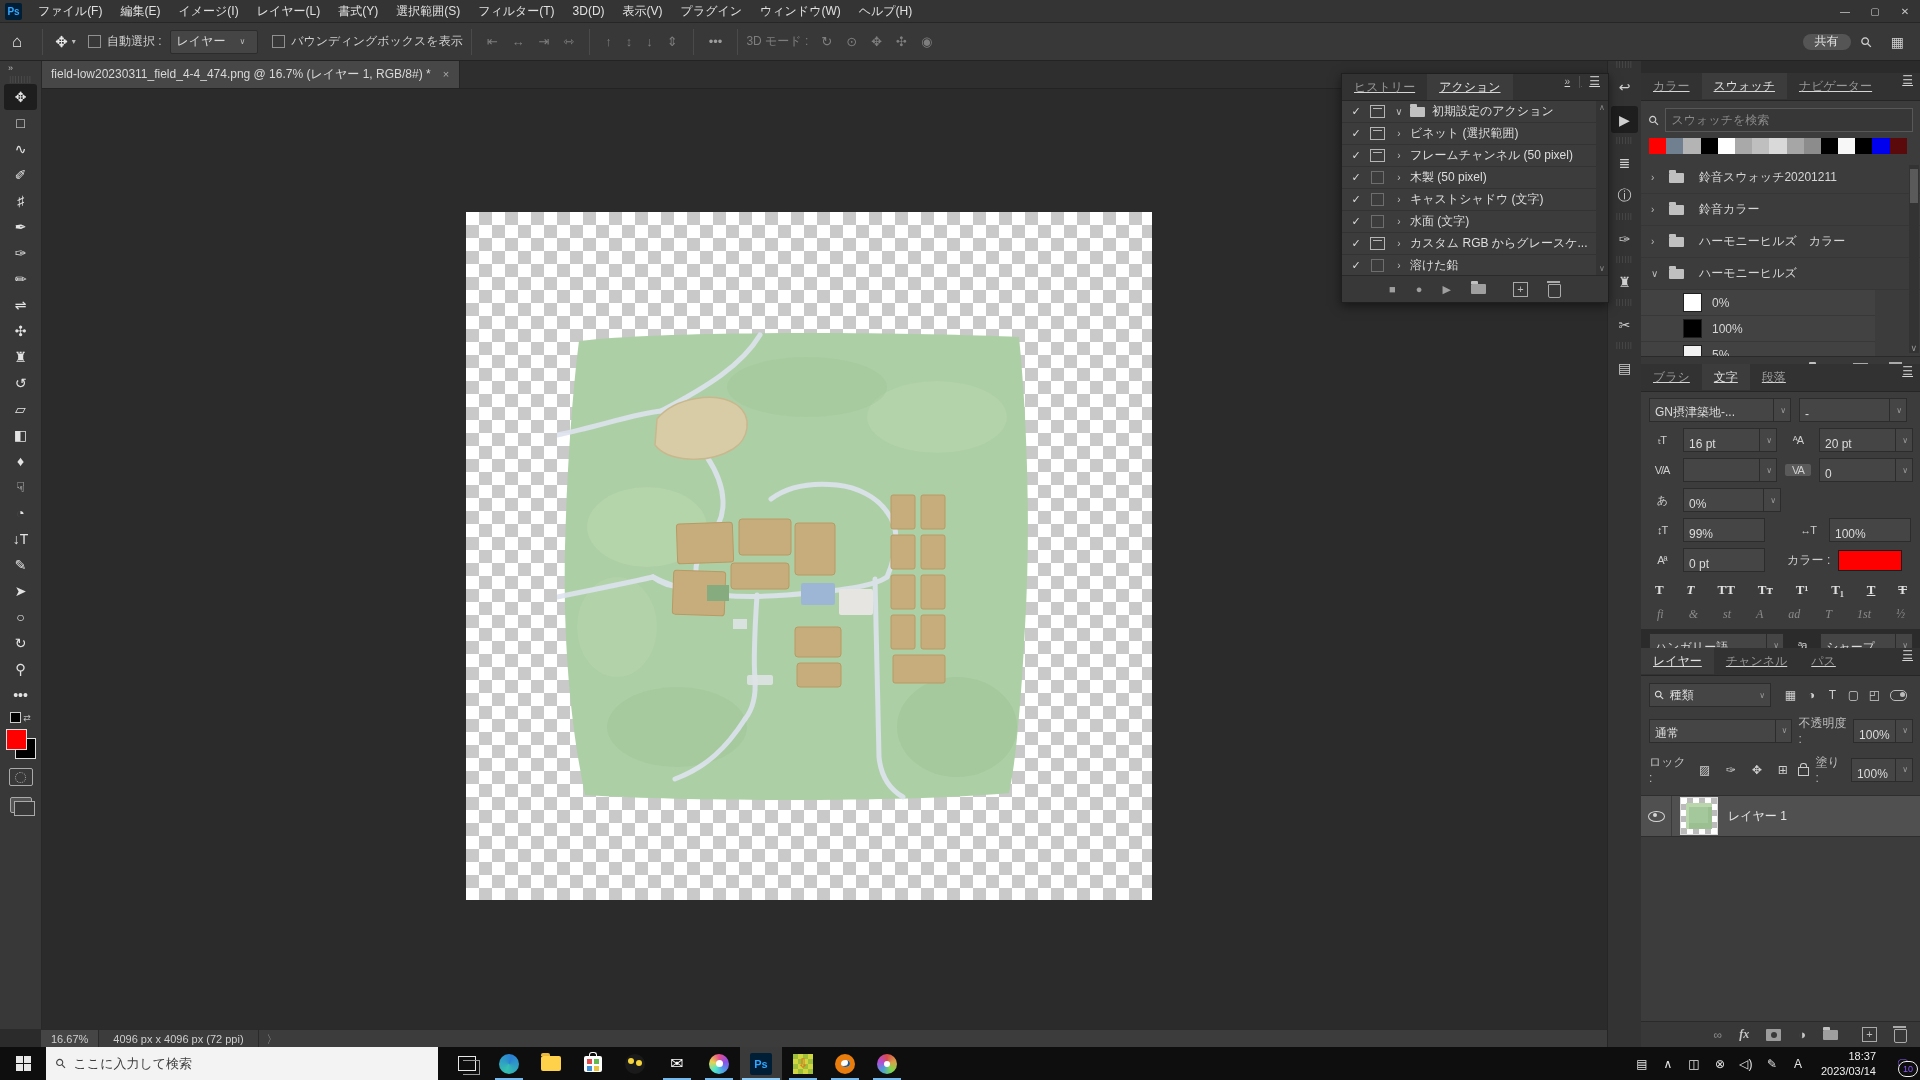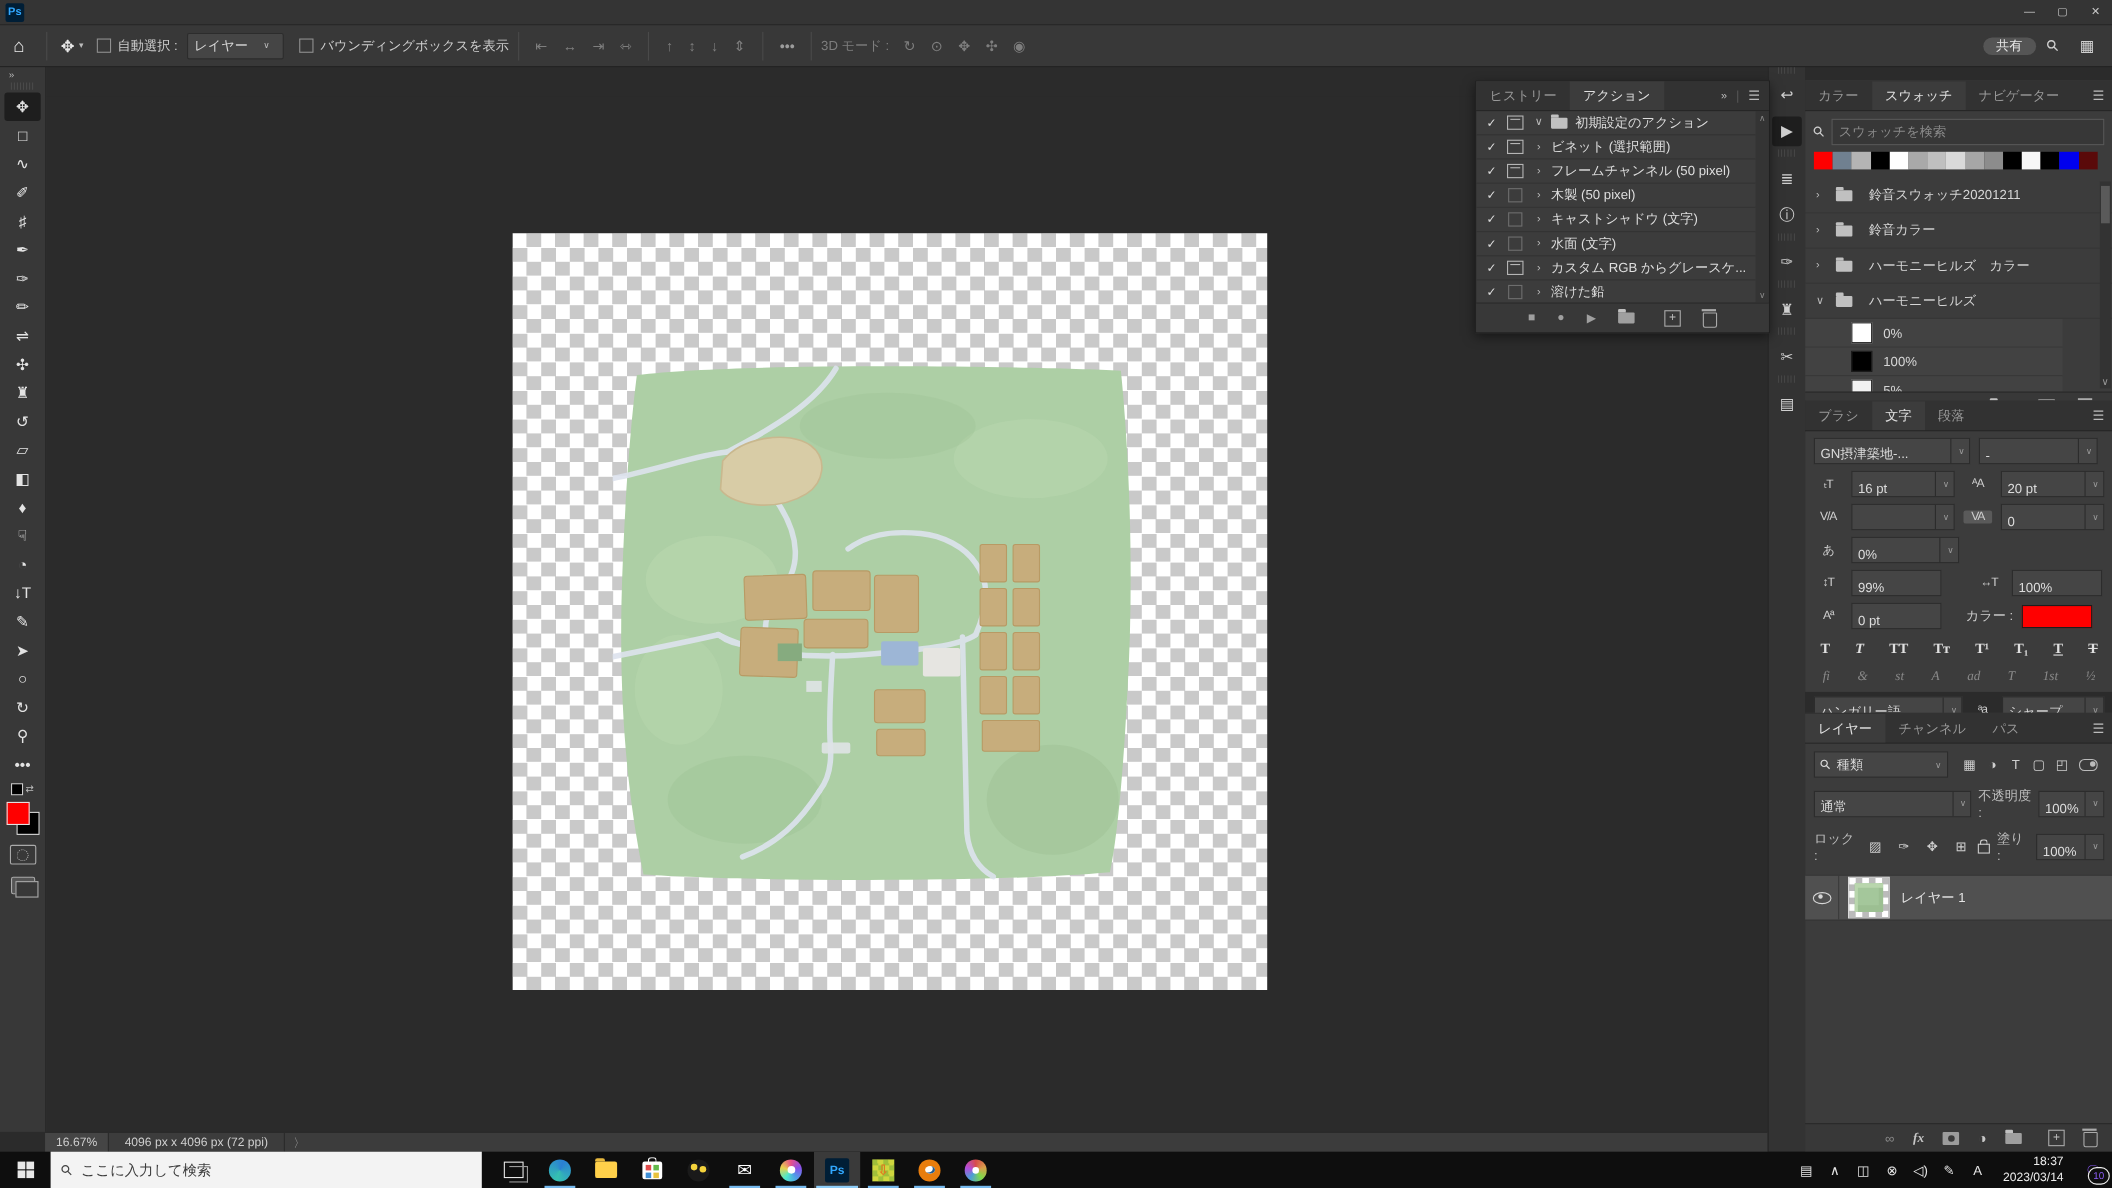--- a/index.html
+++ b/index.html
@@ -44,21 +44,21 @@
   .smode{width:20px;height:14px;border:1px solid #aaa;border-radius:2px;margin:4px 0;position:relative;background:#555;}
   .smode::before{content:"";position:absolute;left:3px;top:3px;right:-4px;bottom:-4px;border:1px solid #aaa;background:#383838;}
   
   .pasteboard{position:absolute;top:88px;left:41px;width:1566px;height:941px;background:#2b2b2b;overflow:hidden;}
   .document{position:absolute;left:425px;top:124px;width:686px;height:688px;
      background-image:conic-gradient(#c9c9c9 25%,#ffffff 0 50%,#c9c9c9 0 75%,#ffffff 0);
      background-size:26px 26px;}
   .map-art{position:absolute;left:91px;top:115px;width:484px;height:479px;}
   
   .actions-float{position:absolute;left:1341px;top:73px;width:266px;height:228px;background:#3c3c3c;border:1px solid #1f1f1f;box-shadow:0 3px 10px rgba(0,0,0,.5);z-index:40;}
-  .p-header{height:26px;background:#323232;display:flex;align-items:center;border-bottom:1px solid #262626;}
+  .p-header{height:26px;background:#323232;display:flex;align-items:flex-start;border-bottom:1px solid #262626;text-decoration:underline;}
   .p-tab{padding:0 12px;line-height:26px;color:#999;}
   .p-tab.active{background:#3c3c3c;color:#e2e2e2;}
   .p-head-right{margin-left:auto;display:flex;align-items:center;color:#bbb;gap:8px;padding-right:8px;}
   .act-list{position:absolute;top:27px;left:0;right:12px;bottom:27px;overflow:hidden;}
   .act-row{display:flex;align-items:center;height:21px;border-bottom:1px solid #333;padding-left:4px;gap:0;}
   .act-check{width:20px;text-align:center;color:#ddd;font-size:11px;flex:none;}
   .act-dlg{width:22px;display:grid;place-items:center;flex:none;}
   .i-dialog{width:13px;height:11px;border:1px solid #b5b5b5;position:relative;}
   .i-dialog::before{content:"";position:absolute;left:2px;right:2px;top:2px;height:1px;background:#b5b5b5;}
   .i-emptybox{width:11px;height:11px;border:1px solid #6e6e6e;}
@@ -165,20 +165,34 @@
   .g-taskview{width:16px;height:13px;border:1.5px solid #e8e8e8;position:relative;background:#0e0e0e;}
   .g-taskview::before{content:"";position:absolute;right:-5px;top:3px;width:16px;height:13px;border:1.5px solid #9a9a9a;border-left:none;}
 </style>
 </head>
 <body>
 
 <div class="app">
 
   <div class="menubar">
     <div class="ps-badge">Ps</div>
+    <div id="menu-items" style="display:flex;">
+        <span class="menu-item">ファイル(F)</span>
+        <span class="menu-item">編集(E)</span>
+        <span class="menu-item">イメージ(I)</span>
+        <span class="menu-item">レイヤー(L)</span>
+        <span class="menu-item">書式(Y)</span>
+        <span class="menu-item">選択範囲(S)</span>
+        <span class="menu-item">フィルター(T)</span>
+        <span class="menu-item">3D(D)</span>
+        <span class="menu-item">表示(V)</span>
+        <span class="menu-item">プラグイン</span>
+        <span class="menu-item">ウィンドウ(W)</span>
+        <span class="menu-item">ヘルプ(H)</span>
+      </div>
     <div class="win-controls">
       <div class="win-btn">—</div>
       <div class="win-btn">▢</div>
       <div class="win-btn">✕</div>
     </div>
   </div>
 
   <div class="optionsbar">
     <span class="ob-home">⌂</span>
     <span class="ob-sep"></span>
@@ -215,20 +229,26 @@
         <span class="ob-iconbtn ob-dim">⊙</span>
         <span class="ob-iconbtn ob-dim">✥</span>
         <span class="ob-iconbtn ob-dim">✣</span>
         <span class="ob-iconbtn ob-dim">◉</span>
       </span>
     <span class="ob-share">共有</span>
     <span class="ob-right-ic" style="transform:rotate(-45deg);">⚲</span>
     <span class="ob-right-ic" style="margin-right:6px;">▦</span>
   </div>
 
+  <div class="tabbar">
+    <div class="doc-tab">
+      <span>field-low20230311_field_4-4_474.png @ 16.7% (レイヤー 1, RGB/8#) *</span>
+      <span class="close">×</span>
+    </div>
+  </div>
 
   <div class="toolbar">
     <div class="tb-collapse">»</div>
     <div class="tb-grip">||||||||</div>
     <div id="tool-list" style="display:flex;flex-direction:column;align-items:center;">
         <div class="tool selected">✥</div>
         <div class="tool">□</div>
         <div class="tool">∿</div>
         <div class="tool">✐</div>
         <div class="tool">♯</div>

